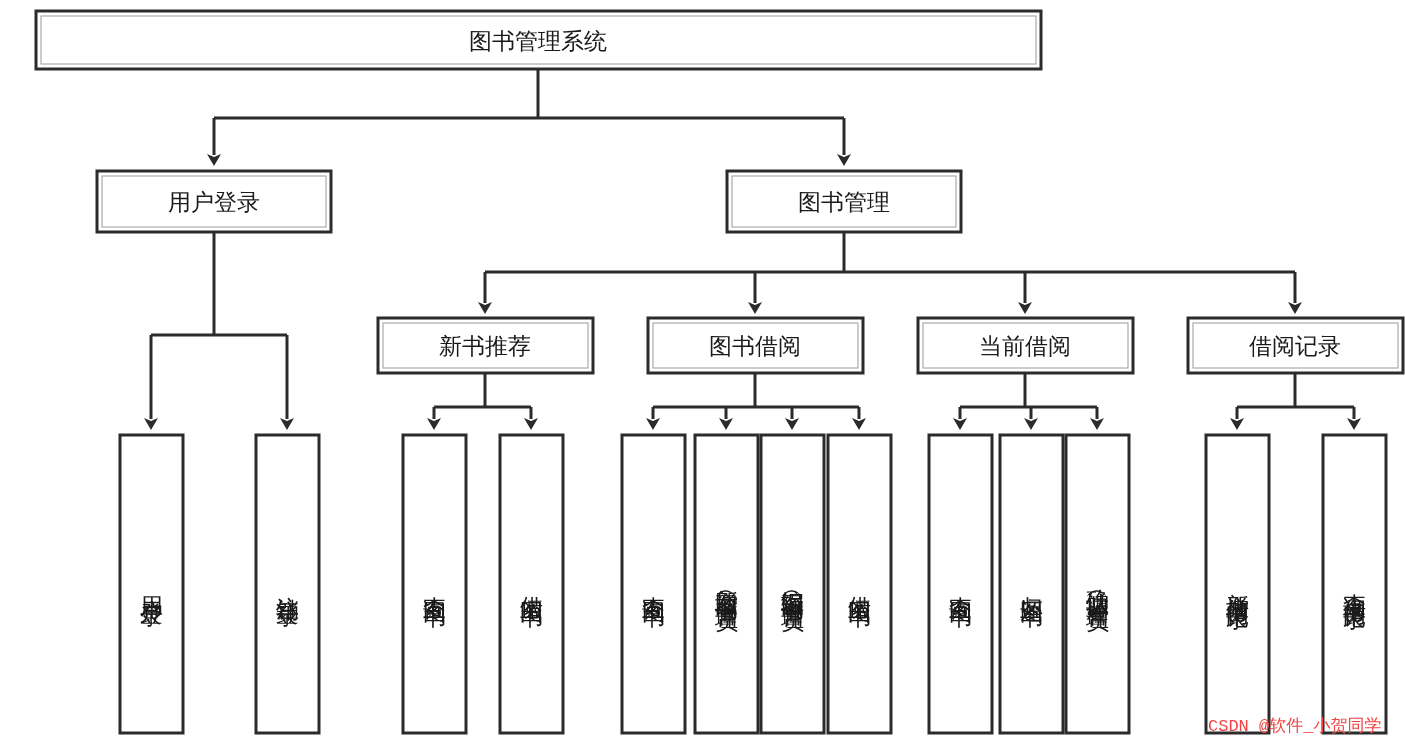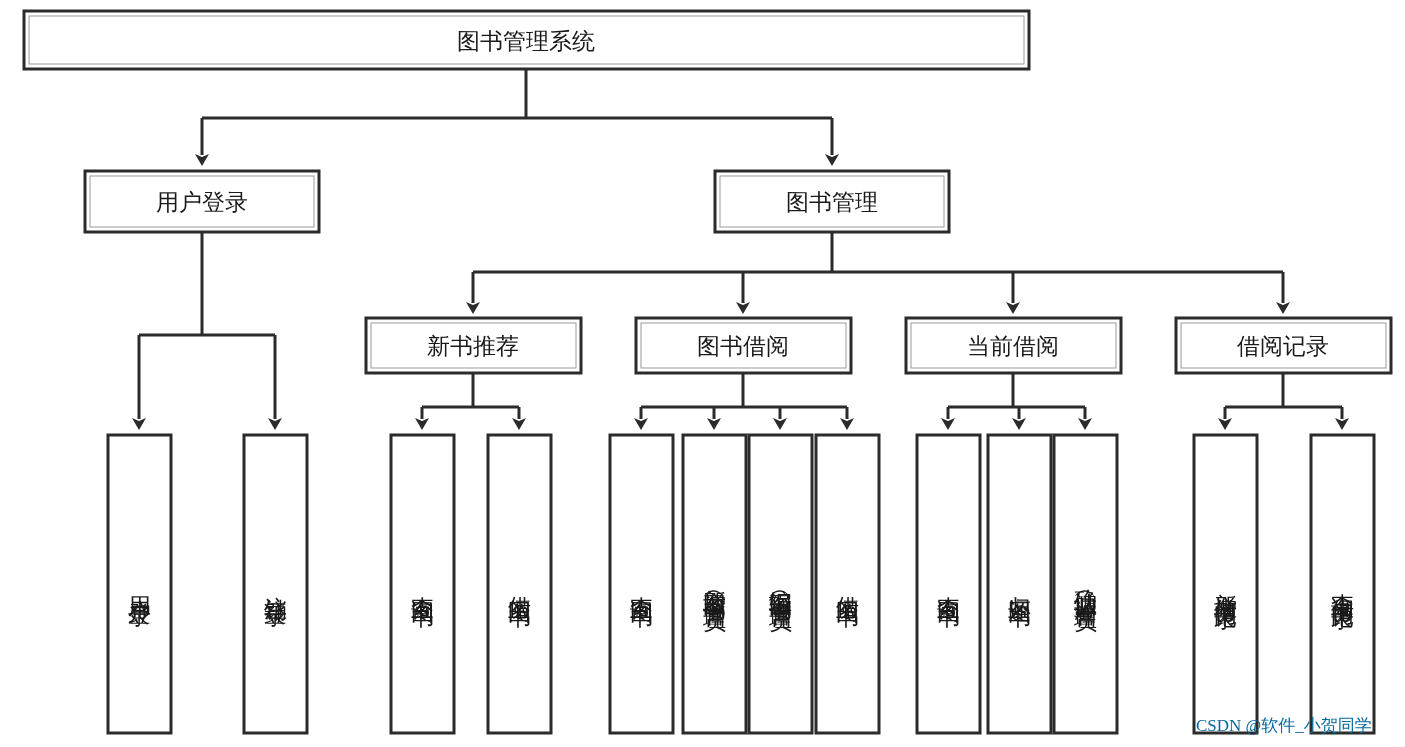--- a/index.html
+++ b/index.html
@@ -9,21 +9,21 @@
   }
   body {
     width: 1405px;
     height: 747px;
     position: relative;
     overflow: hidden;
     font-family: "DejaVu Sans", "Liberation Sans", sans-serif;
   }
   #diagram-root {
     position: absolute;
-    left: 4px; top: 0;
+    left: 16px; top: 0;
     width: 1152px;
     height: 747px;
   }
   svg.flow {
     display: block;
     width: 1405px;
     height: 747px;
   }
   .node-box {
     fill: #ffffff;
@@ -67,23 +67,23 @@
   .leaf-label-wrap {
     width: 100%;
     height: 100%;
     display: flex;
     align-items: center;
     justify-content: center;
     overflow: hidden;
   }
   .watermark {
     position: absolute;
-    font-family: Liberation Serif, serif;
+    font-family: Liberation Mono, monospace;
     font-size: 17px;
-    color: #0369a1;
+    color: #ef4444;
     white-space: nowrap;
     pointer-events: none;
   }
 </style>
 </head>
 <body>
 
 <div id="diagram-root">
   <svg class="flow" viewBox="0 0 1405 747">
     <defs>

